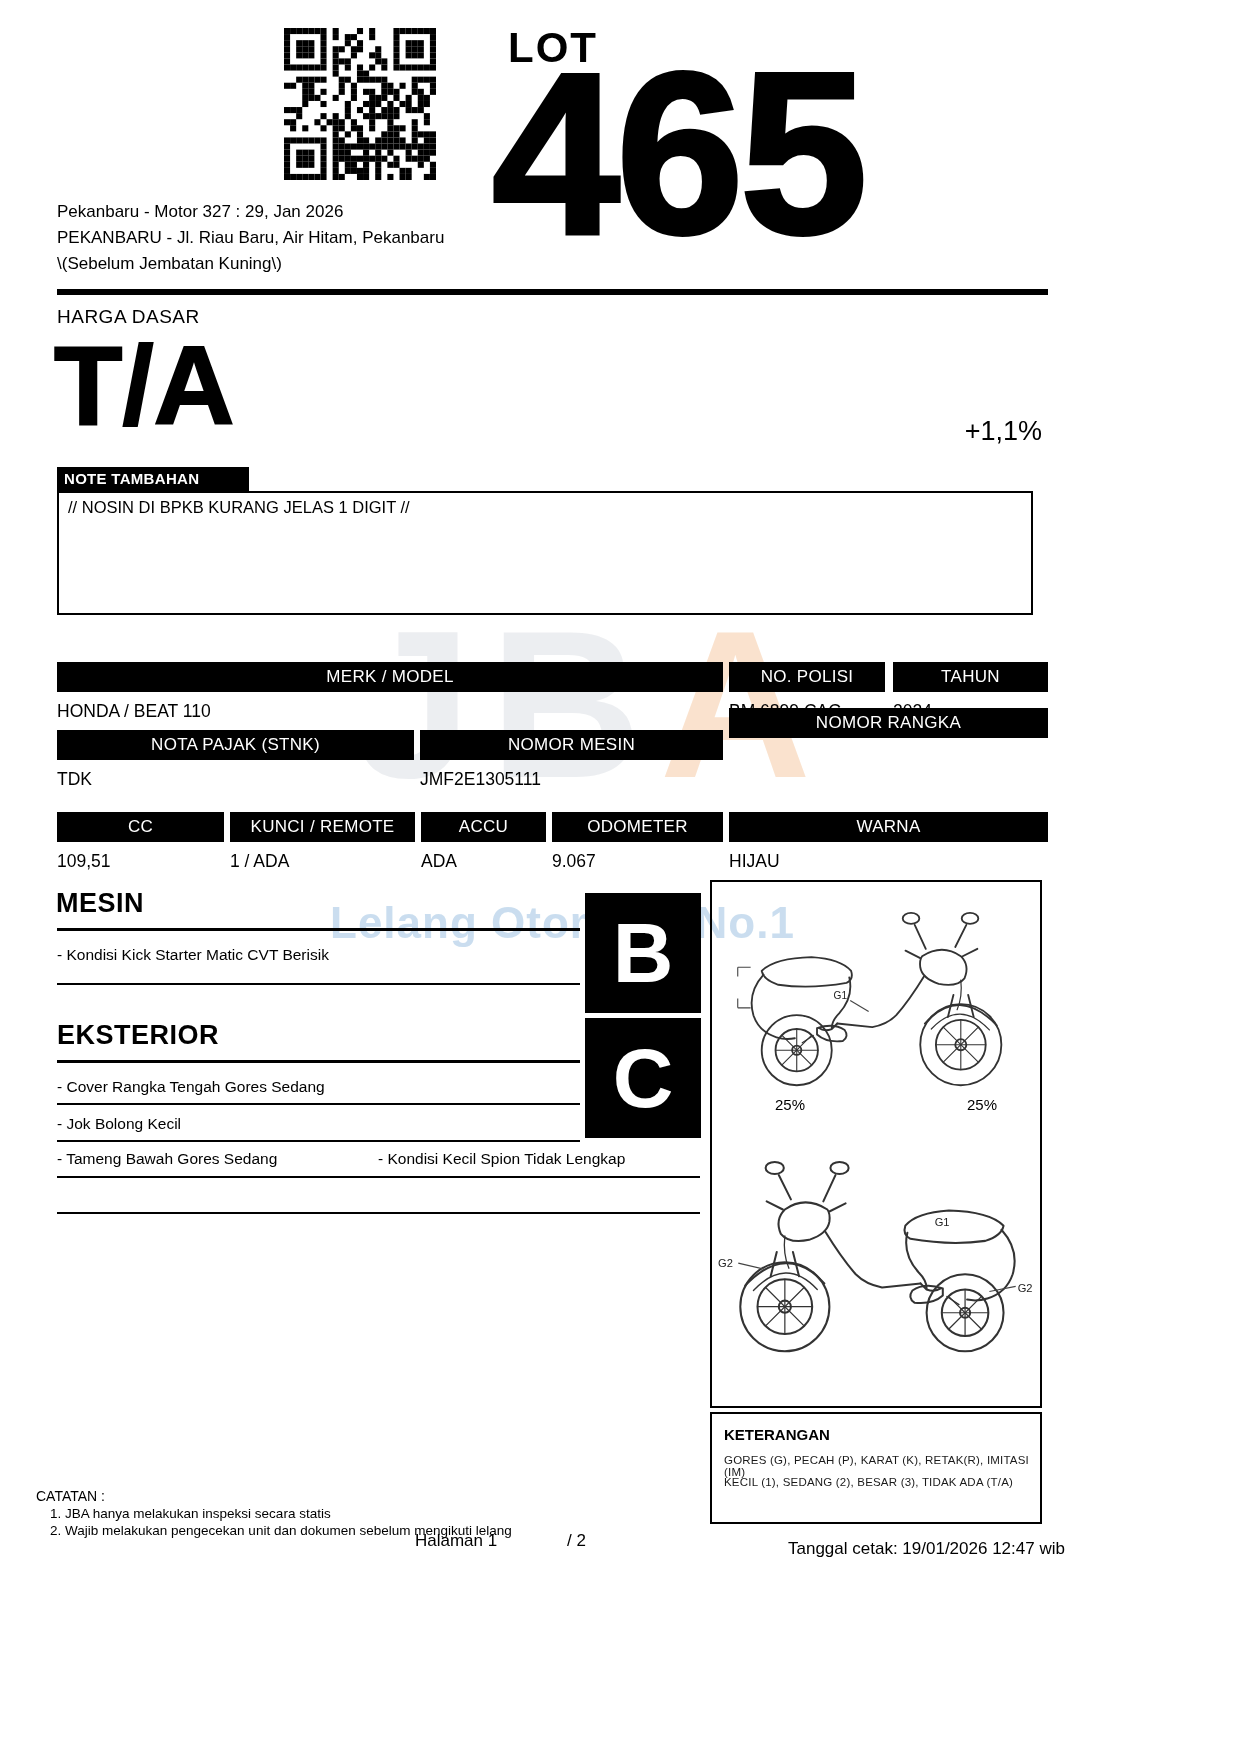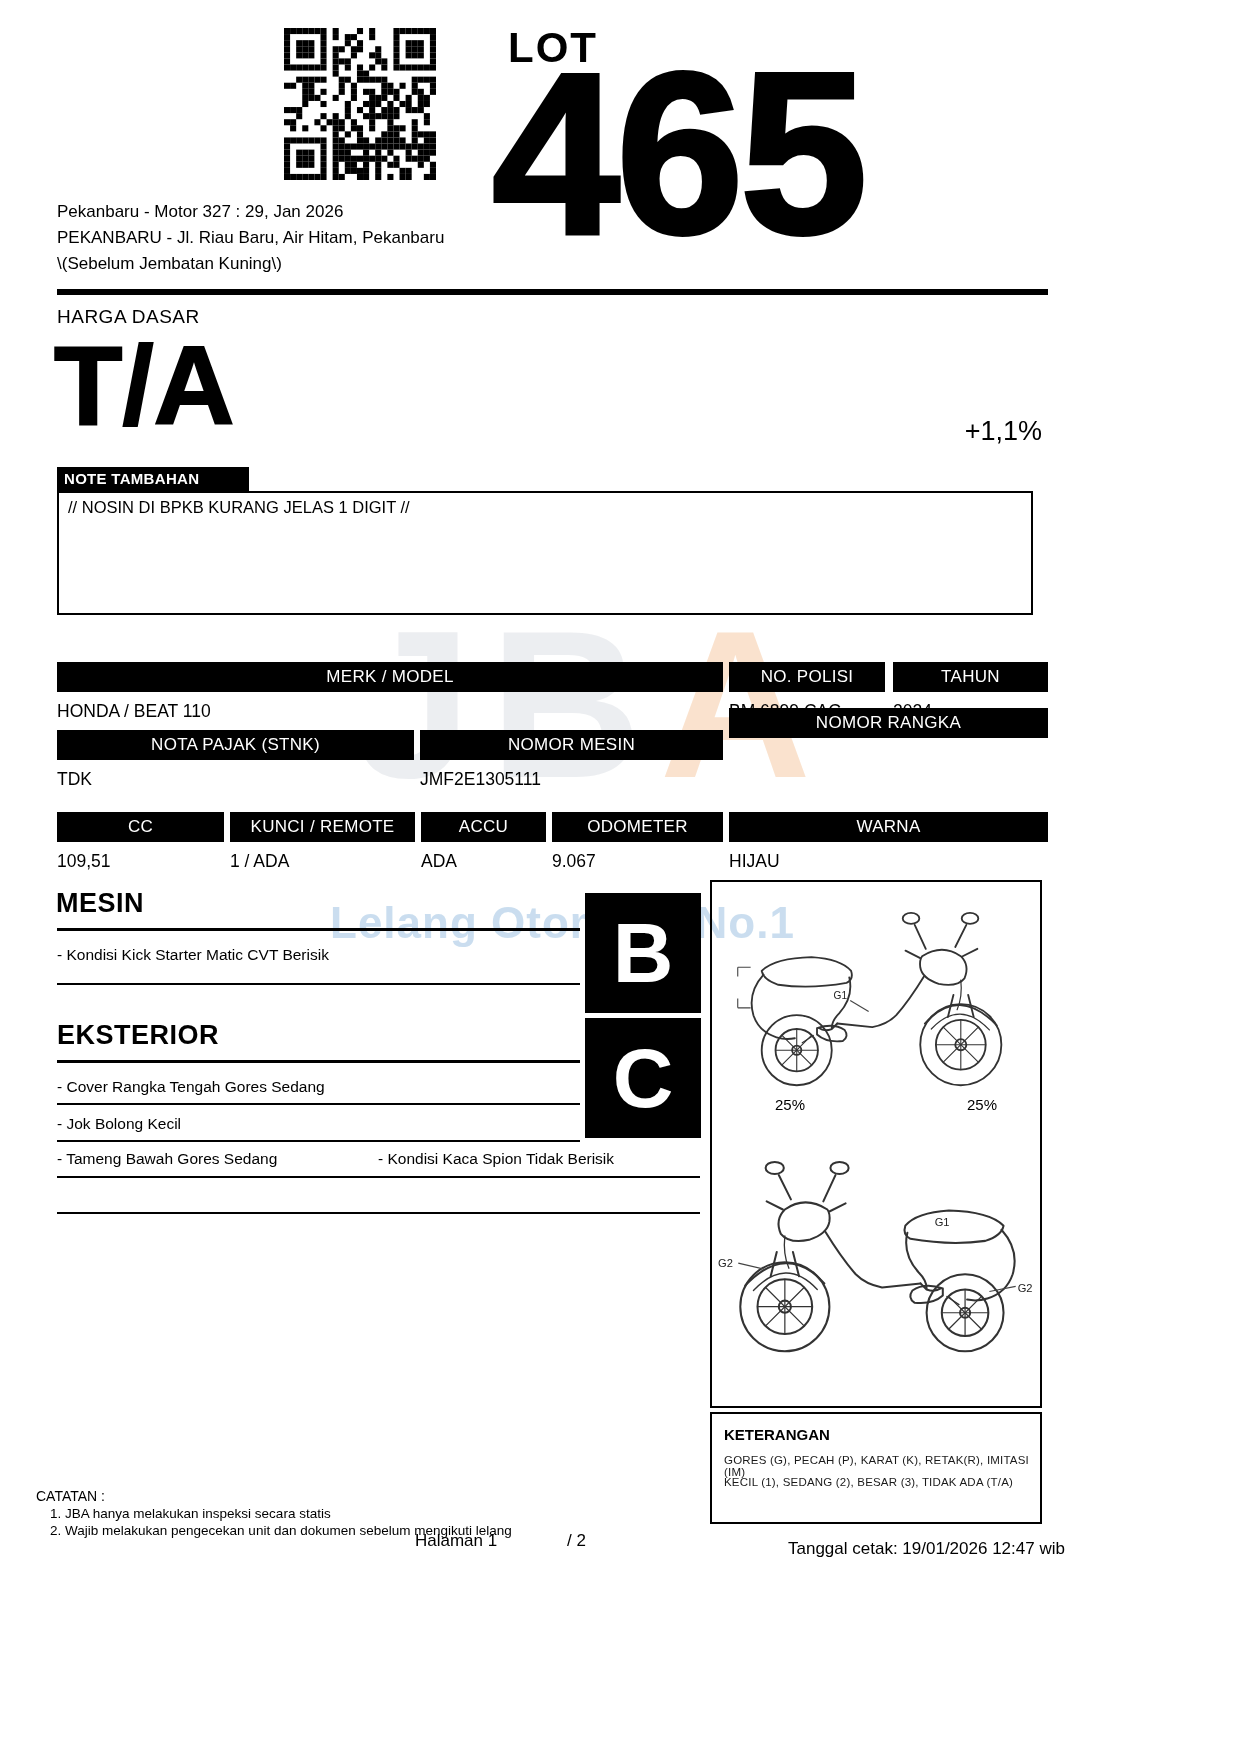--- a/index.html
+++ b/index.html
@@ -471,21 +471,21 @@
   <div class="item-line" style="left:57px;top:1103px;width:523px"></div>
 
   <div class="item" style="left:57px;top:1113px;width:643px">
     <span class="col-l">- Jok Bolong Kecil</span>
     <span class="col-r"></span>
   </div>
   <div class="item-line" style="left:57px;top:1140px;width:523px"></div>
 
   <div class="item" style="left:57px;top:1148px;width:643px">
     <span class="col-l">- Tameng Bawah Gores Sedang</span>
-    <span class="col-r">- Kondisi Kaca Spion Tidak Berisik</span>
+    <span class="col-r">- Kondisi Kecil Spion Tidak Lengkap</span>
   </div>
   <div class="item-line" style="left:57px;top:1176px;width:643px"></div>
 
   <div class="item-line" style="left:57px;top:1212px;width:643px"></div>
 
   <svg width="0" height="0" style="position:absolute" aria-hidden="true">
     <defs>
       <g id="scooter" fill="none" stroke="#333" stroke-width="2" stroke-linecap="round" stroke-linejoin="round">
 
         <circle cx="74" cy="176" r="38"></circle>

